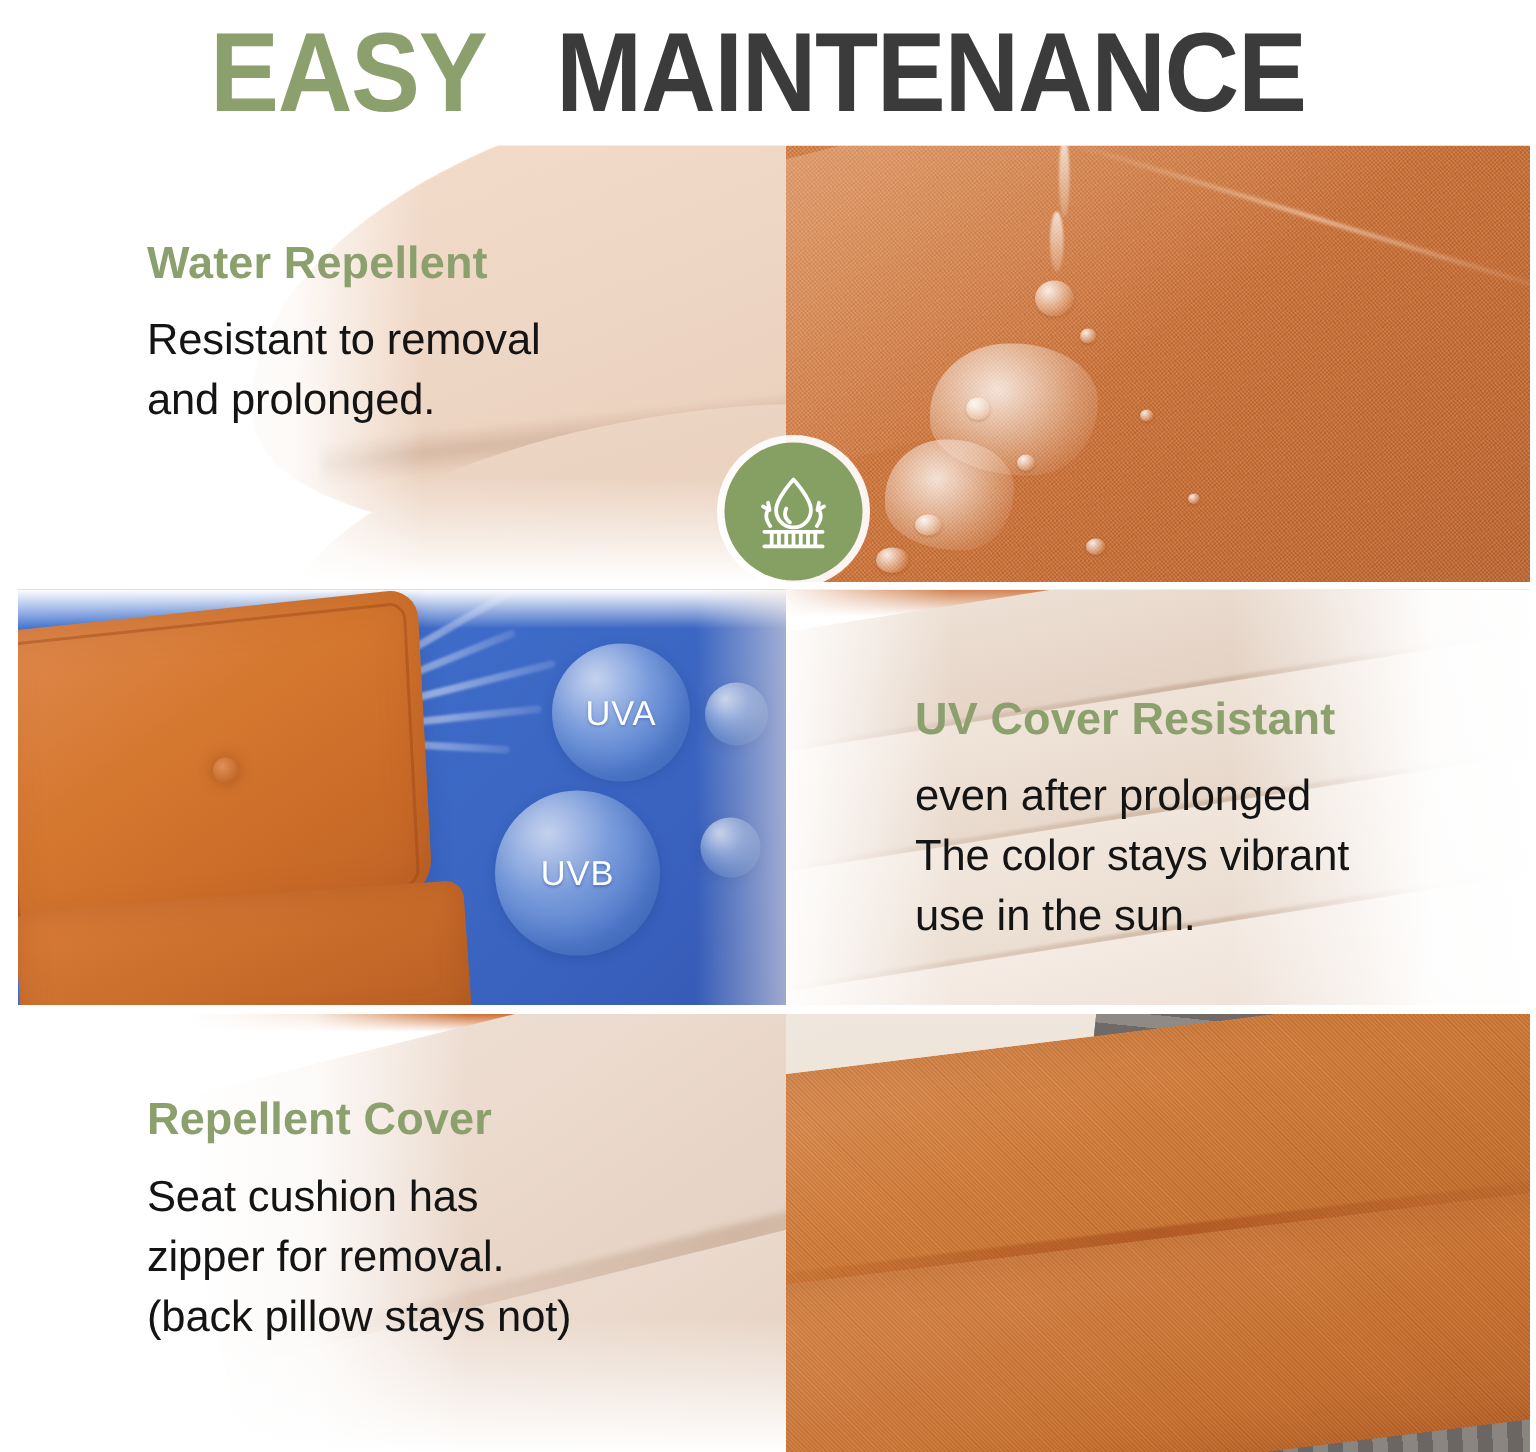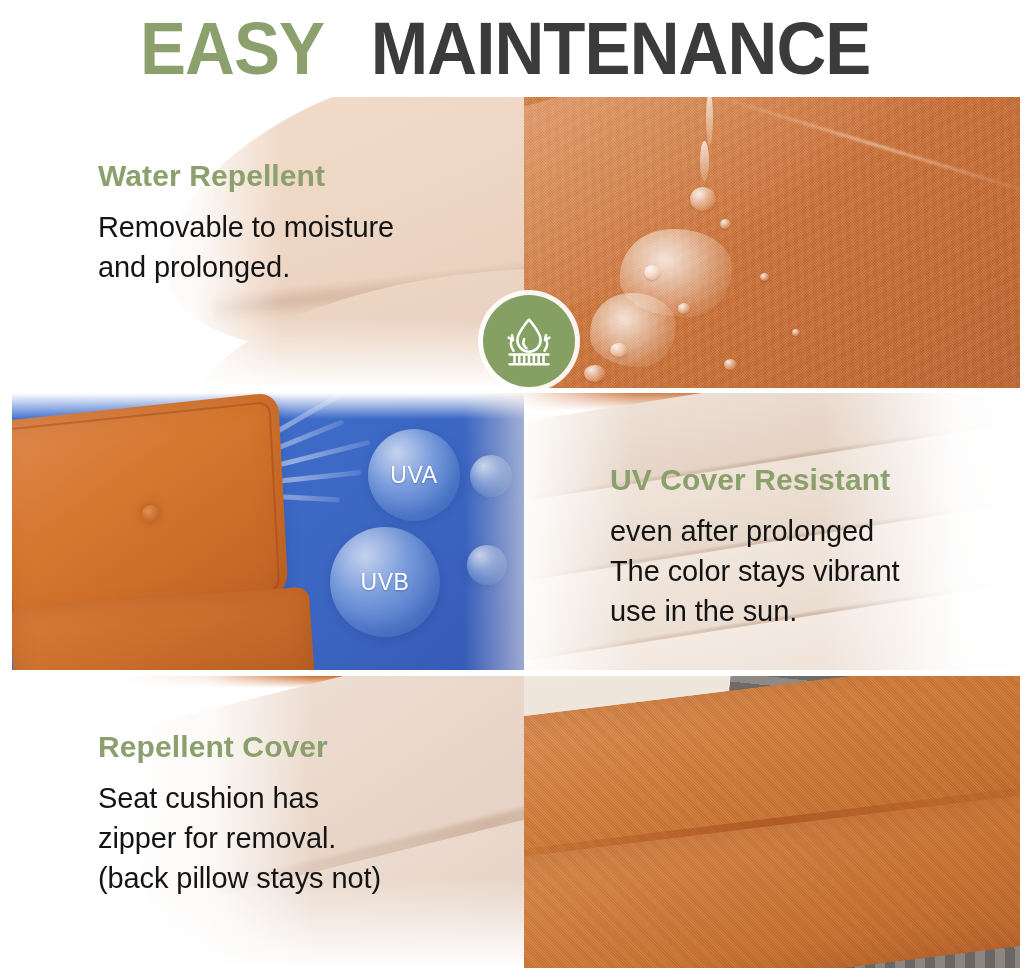--- a/index.html
+++ b/index.html
@@ -332,21 +332,21 @@
       <div class="drop" style="left:154px;top:206px;width:12px;height:11px;"></div>
       <div class="drop" style="left:86px;top:246px;width:18px;height:14px;"></div>
       <div class="drop" style="left:60px;top:268px;width:22px;height:17px;"></div>
       <div class="drop" style="left:236px;top:176px;width:9px;height:8px;"></div>
       <div class="drop" style="left:268px;top:232px;width:8px;height:7px;"></div>
       <div class="drop" style="left:200px;top:262px;width:13px;height:11px;"></div>
     </div>
 
     <div class="txt" id="txt1">
       <h3>Water Repellent</h3>
-      <p>Removable to moisture</p>
+      <p>Resistant to removal</p>
       <p>and prolonged.</p>
     </div>
 
     <div class="badge" id="badge1">
       <svg viewBox="0 0 64 64" fill="none" stroke="#fff" stroke-width="2.6" stroke-linecap="round" stroke-linejoin="round">
         <path d="M32 10c0 0 12 13 12 21a12 12 0 0 1-24 0c0-8 12-21 12-21z"></path>
         <path d="M27 30c-1.5 3.5-1 7 2.5 9.5"></path>
         <path d="M16 42c-3-4-3.5-8-1.5-11.5"></path>
         <path d="M11 28.5l4.5 2.5-1 -5"></path>
         <path d="M48 42c3-4 3.5-8 1.5-11.5"></path>

